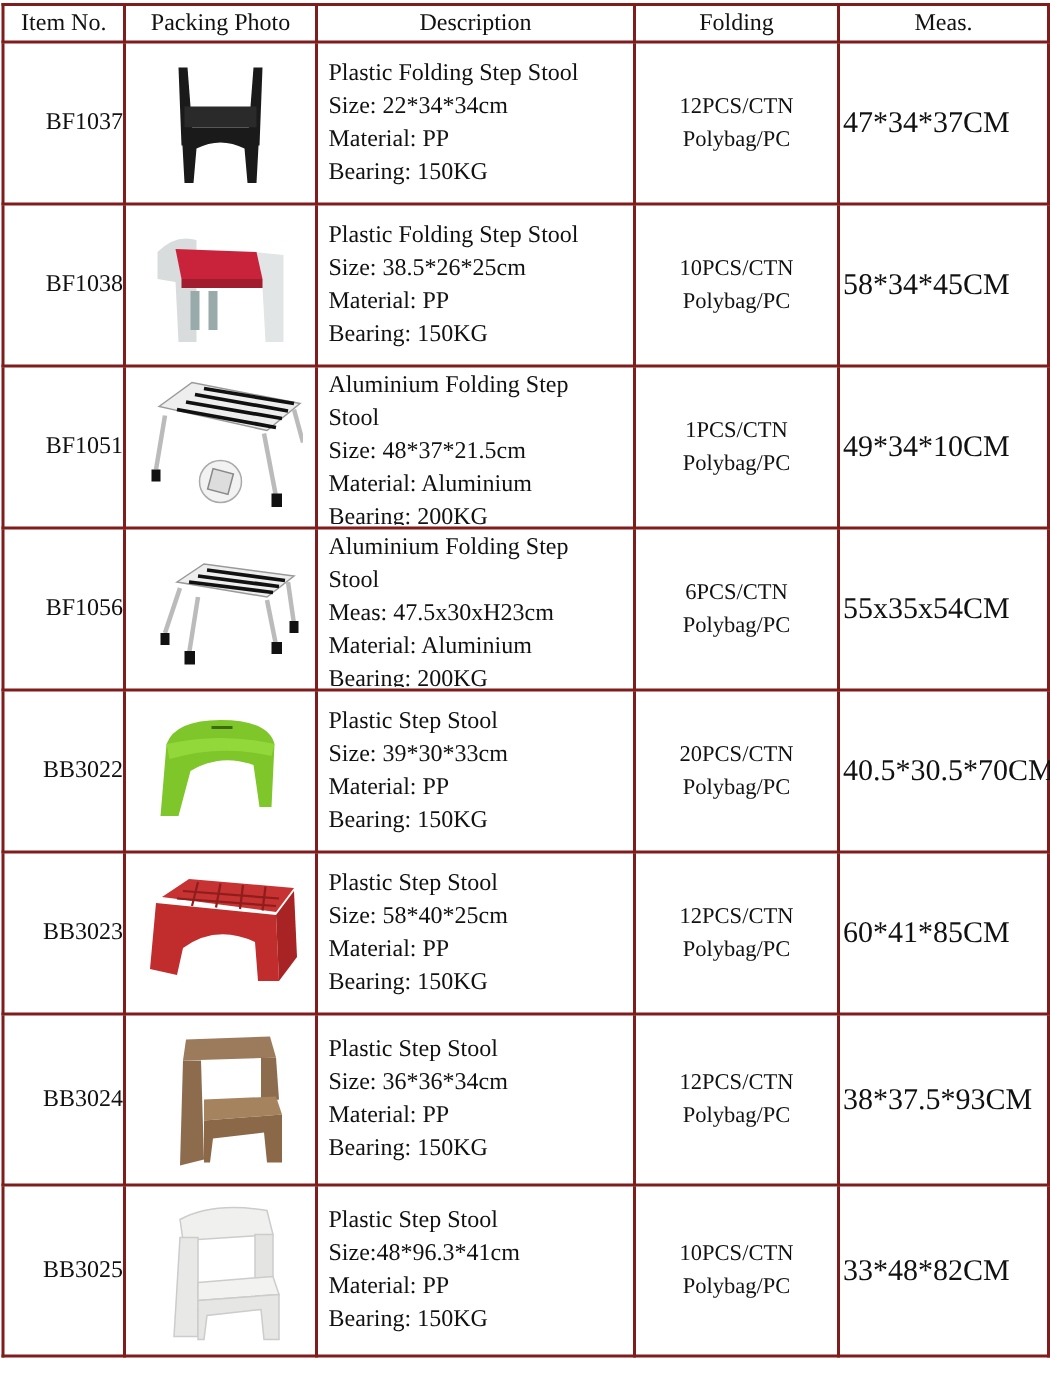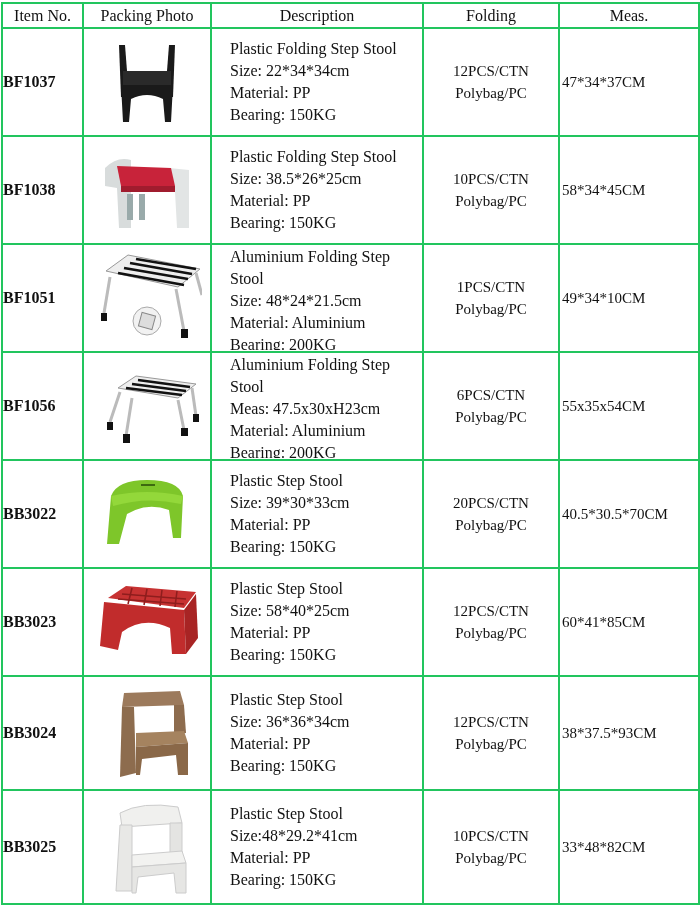--- a/index.html
+++ b/index.html
@@ -1,27 +1,27 @@
 <!DOCTYPE html>
 <html><head>
 <meta charset="utf-8">
 <style>
   html, body { margin:0; padding:0; background:#fff; }
   body { width:700px; height:915px; overflow:hidden; font-family:"Liberation Serif", serif; color:#111; }
   table { border-collapse:collapse; position:absolute; left:1px; top:2px; width:697px; table-layout:fixed; }
-  td, th { border:2px solid #22c55e; padding:0; vertical-align:middle; font-weight:normal; }
+  td, th { border:2px solid #7f1d1d; padding:0; vertical-align:middle; font-weight:normal; }
   th { height:23px; font-size:16px; text-align:center; }
   tr.row td { height:106px; }
   tr.row.tall td { height:112px; }
-  .item { text-align:left; font-size:16px;font-weight:bold; }
+  .item { text-align:right; font-size:16px; }
   .photo { text-align:center; }
-  .desc { font-size:16px; line-height:22px; padding-left:18px; overflow:hidden;border-radius:15px; }
+  .desc { font-size:16px; line-height:22px; padding-left:7px; overflow:hidden;border-radius:15px; }
   .desc .inner { max-height:105px; overflow:hidden; }
   .pack { text-align:center; font-size:15px; line-height:22px; }
-  .meas { font-size:15px; padding-left:2px; white-space:nowrap; }
+  .meas { font-size:20px; padding-left:2px; white-space:nowrap; }
   svg { display:block; margin:0 auto; }
 </style>
 </head>
 <body>
 
 <table>
   <colgroup>
     <col style="width:81px">
       <col style="width:128px">
       <col style="width:212px">
@@ -104,21 +104,21 @@
         <rect x="9" y="62" width="6" height="8" fill="#111"></rect>
         <rect x="89" y="78" width="7" height="9" fill="#111"></rect>
         <circle cx="55" cy="70" r="14" fill="#f2f2f2" stroke="#aaa"></circle>
         <rect x="48" y="63" width="14" height="14" fill="#ddd" stroke="#888" transform="rotate(15 55 70)"></rect>
       </svg>
     </td>
     <td class="desc">
           <div class="inner">
       <div>Aluminium Folding Step</div>
       <div>Stool</div>
-      <div>Size: 48*24*21.5cm</div>
+      <div>Size: 48*37*21.5cm</div>
       <div>Material: Aluminium</div>
       <div>Bearing: 200KG</div>
     </div>
         </td>
     <td class="pack">
       <div>1PCS/CTN</div>
       <div>Polybag/PC</div>
     </td>
     <td class="meas">49*34*10CM</td>
   </tr>
@@ -247,21 +247,21 @@
         <path d="M18 16 Q40 4 76 10 L80 26 L20 30 Z" fill="#f0f0ee" stroke="#ccc"></path>
         <path d="M18 28 L30 28 L30 94 L14 94 Z" fill="#e8e8e6" stroke="#ccc"></path>
         <path d="M68 26 L80 26 L80 56 L68 56 Z" fill="#e4e4e2" stroke="#ccc"></path>
         <polygon points="30,58 80,54 84,66 30,70" fill="#f2f2f0" stroke="#ccc"></polygon>
         <path d="M30 70 L84 66 L84 96 L74 96 L72 76 L36 80 L34 96 L30 96 Z" fill="#e6e6e4" stroke="#ccc"></path>
       </svg>
     </td>
     <td class="desc">
           <div class="inner">
       <div>Plastic Step Stool</div>
-      <div>Size:48*29.2*41cm</div>
+      <div>Size:48*96.3*41cm</div>
       <div>Material: PP</div>
       <div>Bearing: 150KG</div>
     </div>
         </td>
     <td class="pack">
       <div>10PCS/CTN</div>
       <div>Polybag/PC</div>
     </td>
     <td class="meas">33*48*82CM</td>
   </tr>

